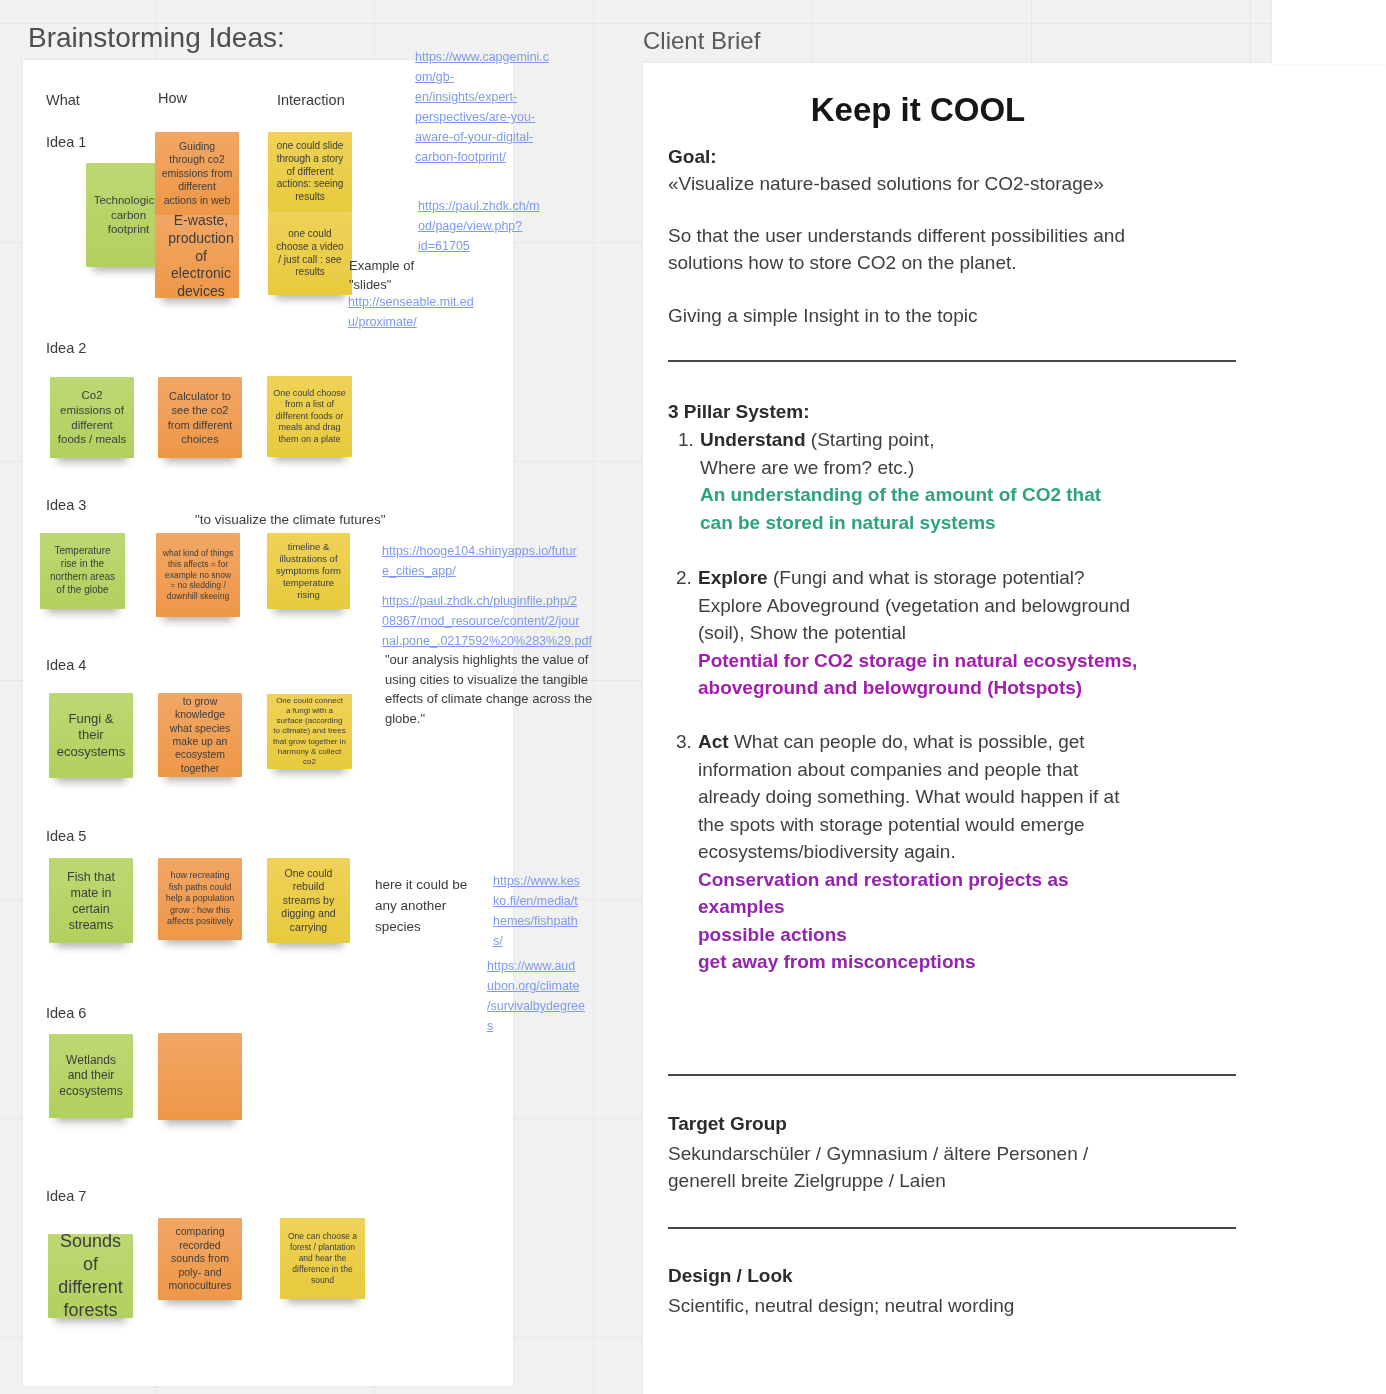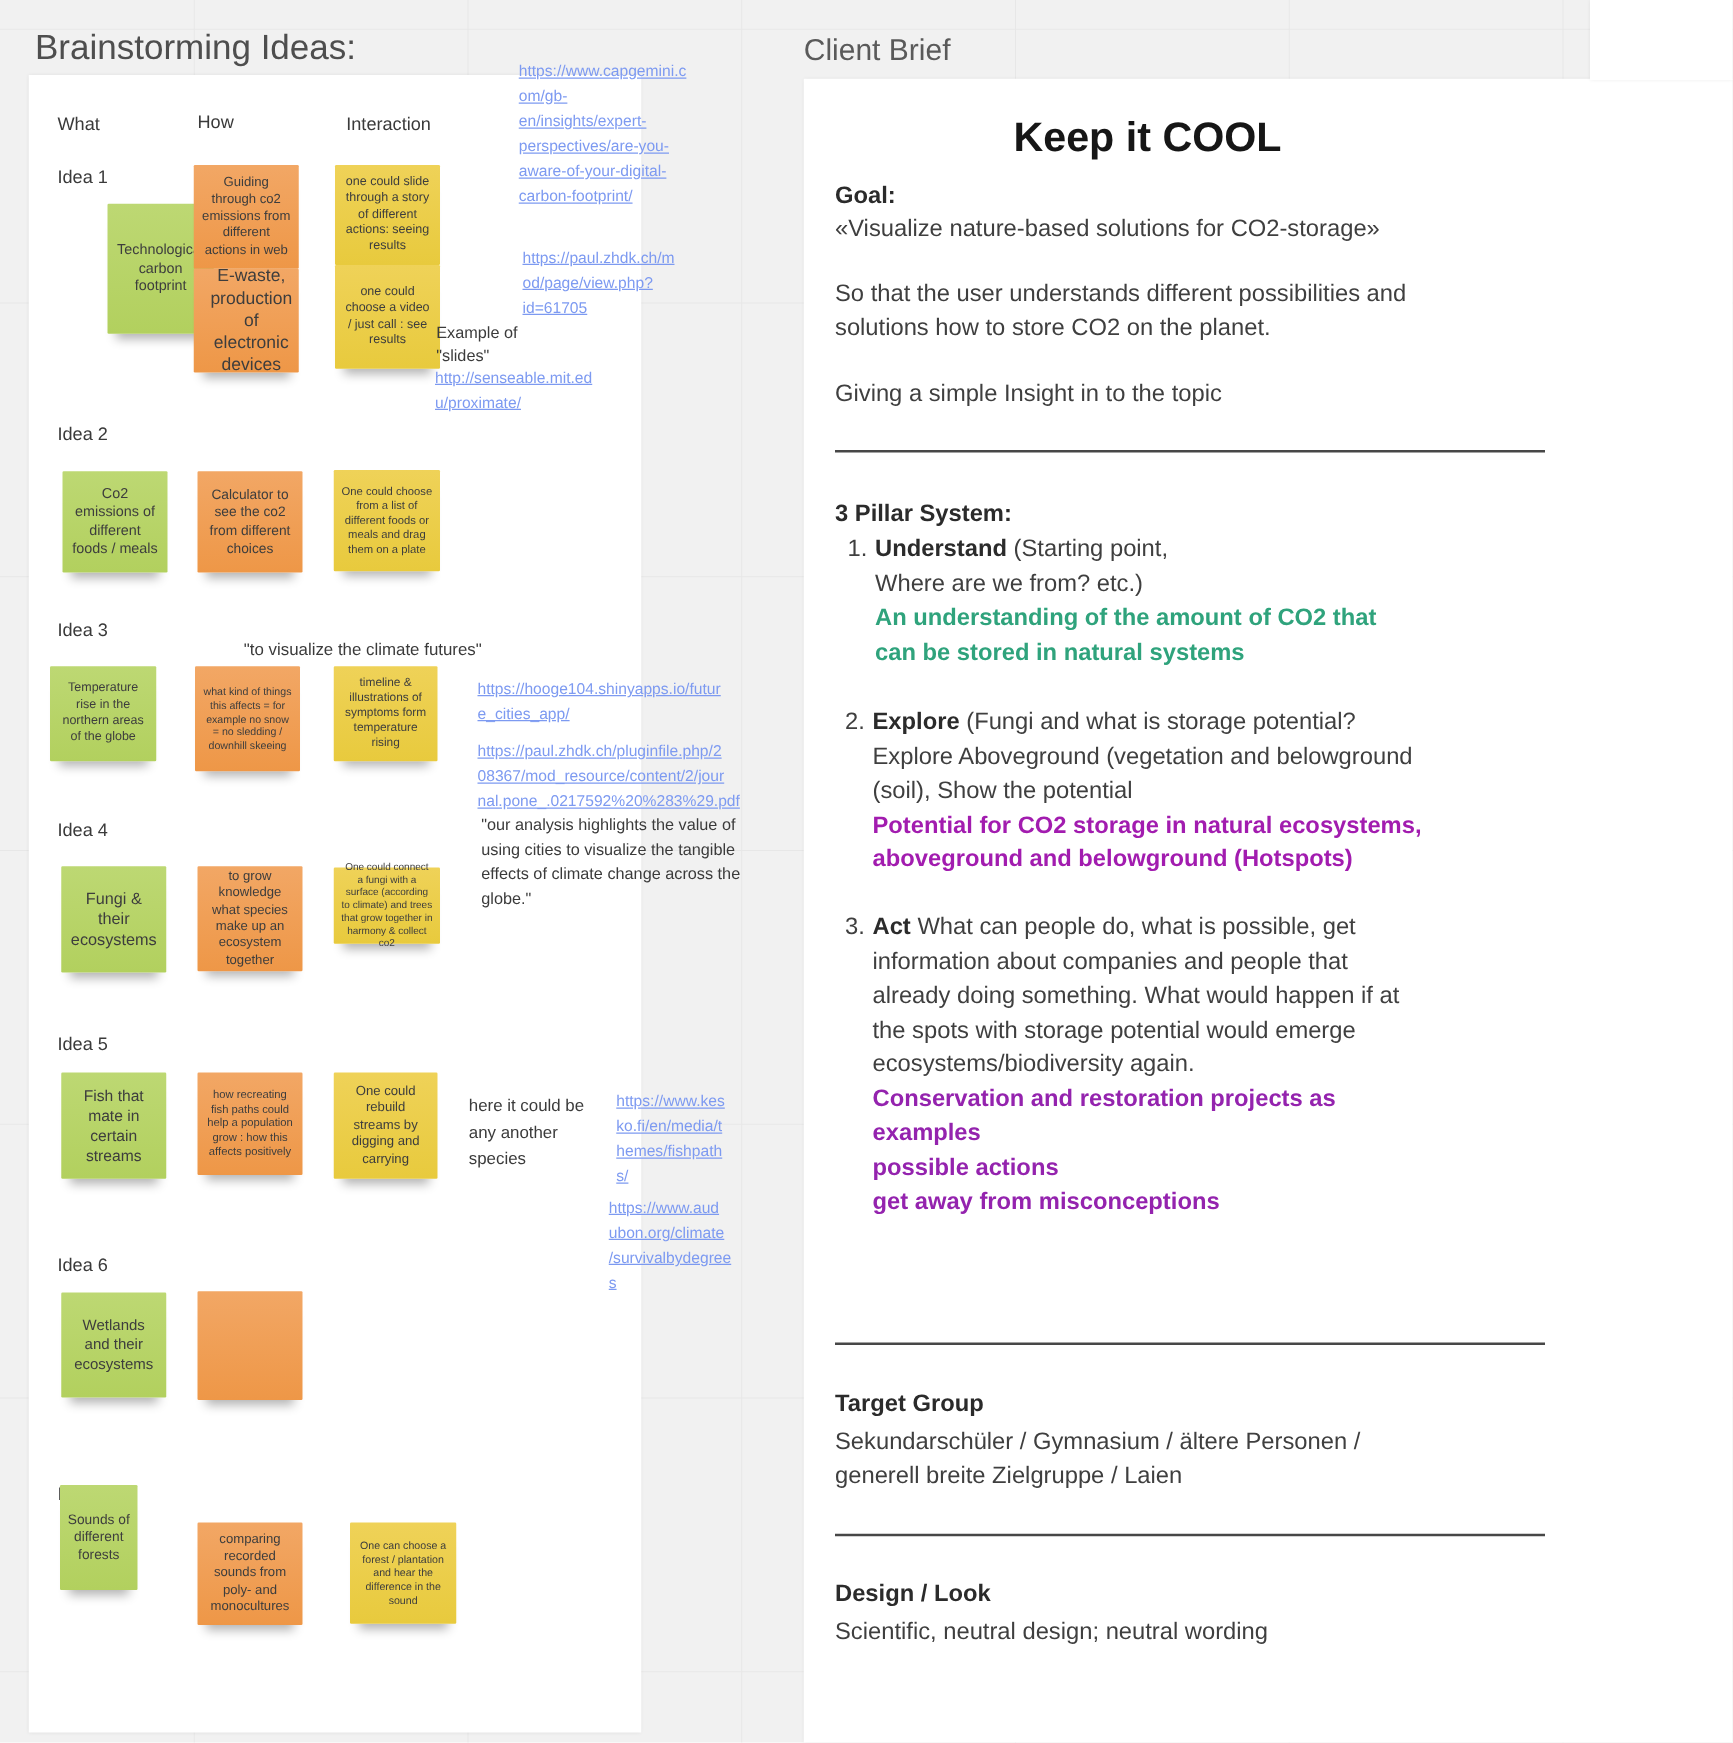--- a/index.html
+++ b/index.html
@@ -98,21 +98,21 @@
 <div class="link" style="left:382px;top:591px;font-size:12.5px;line-height:20px;">
     <div>https://paul.zhdk.ch/pluginfile.php/2</div>
     <div>08367/mod_resource/content/2/jour</div>
     <div>nal.pone_.0217592%20%283%29.pdf</div>
   </div>
 <div class="boardtext" style="left:385px;top:650px;width:212px;font-size:13px;line-height:19.5px;">"our analysis highlights the value of using cities to visualize the tangible effects of climate change across the globe."</div>
 
 <div class="idealbl" style="left:46px;top:657px;">Idea 4</div>
 <div class="note g" style="left:49px;top:693px;width:84px;height:85px;font-size:13px;">Fungi &amp; their ecosystems</div>
 <div class="note o" style="left:158px;top:693px;width:84px;height:84px;font-size:10.5px;">to grow knowledge what species make up an ecosystem together</div>
-<div class="note y" style="left:267px;top:694px;width:85px;height:61px;font-size:8px;">One could connect a fungi with a surface (according to climate) and trees that grow together in harmony &amp; collect co2</div>
+<div class="note y" style="left:267px;top:694px;width:85px;height:75px;font-size:8px;">One could connect a fungi with a surface (according to climate) and trees that grow together in harmony &amp; collect co2</div>
 
 <div class="idealbl" style="left:46px;top:828px;">Idea 5</div>
 <div class="note g" style="left:49px;top:858px;width:84px;height:85px;font-size:12.5px;">Fish that mate in certain streams</div>
 <div class="note o" style="left:158px;top:858px;width:84px;height:82px;font-size:9px;">how recreating fish paths could help a population grow : how this affects positively</div>
 <div class="note y" style="left:267px;top:858px;width:83px;height:85px;font-size:10.5px;">One could rebuild streams by digging and carrying</div>
 <div class="boardtext" style="left:375px;top:874px;width:105px;font-size:13.5px;line-height:21px;">here it could be any another species</div>
 <div class="link" style="left:493px;top:871px;font-size:12.5px;line-height:20px;">
     <div>https://www.kes</div>
     <div>ko.fi/en/media/t</div>
     <div>hemes/fishpath</div>
@@ -123,21 +123,21 @@
     <div>ubon.org/climate</div>
     <div>/survivalbydegree</div>
     <div>s</div>
   </div>
 
 <div class="idealbl" style="left:46px;top:1005px;">Idea 6</div>
 <div class="note g" style="left:49px;top:1034px;width:84px;height:84px;font-size:12px;">Wetlands and their ecosystems</div>
 <div class="note o" style="left:158px;top:1033px;width:84px;height:87px;font-size:10px;"></div>
 
 <div class="idealbl" style="left:46px;top:1188px;">Idea 7</div>
-<div class="note g" style="left:48px;top:1188px;width:62px;height:84px;font-size:11px;">Sounds of different forests</div>
+<div class="note g" style="left:48px;top:1234px;width:85px;height:84px;font-size:18px;">Sounds of different forests</div>
 <div class="note o" style="left:158px;top:1218px;width:84px;height:82px;font-size:10.5px;">comparing recorded sounds from poly- and monocultures</div>
 <div class="note y" style="left:280px;top:1218px;width:85px;height:81px;font-size:8.5px;">One can choose a forest / plantation and hear the difference in the sound</div>
 
 <div class="doc abs" style="left:643px;top:92px;width:550px;text-align:center;font-size:33px;font-weight:bold;color:#161616;line-height:36px;">Keep it COOL</div>
 
 <div class="doc abs b" style="left:668px;top:143px;">Goal:</div>
 <div class="doc abs" style="left:668px;top:170px;">«Visualize nature-based solutions for CO2-storage»</div>
 
 <div class="doc abs" style="left:668px;top:222px;">So that the user understands different possibilities and</div>
 <div class="doc abs" style="left:668px;top:249px;">solutions how to store CO2 on the planet.</div>

